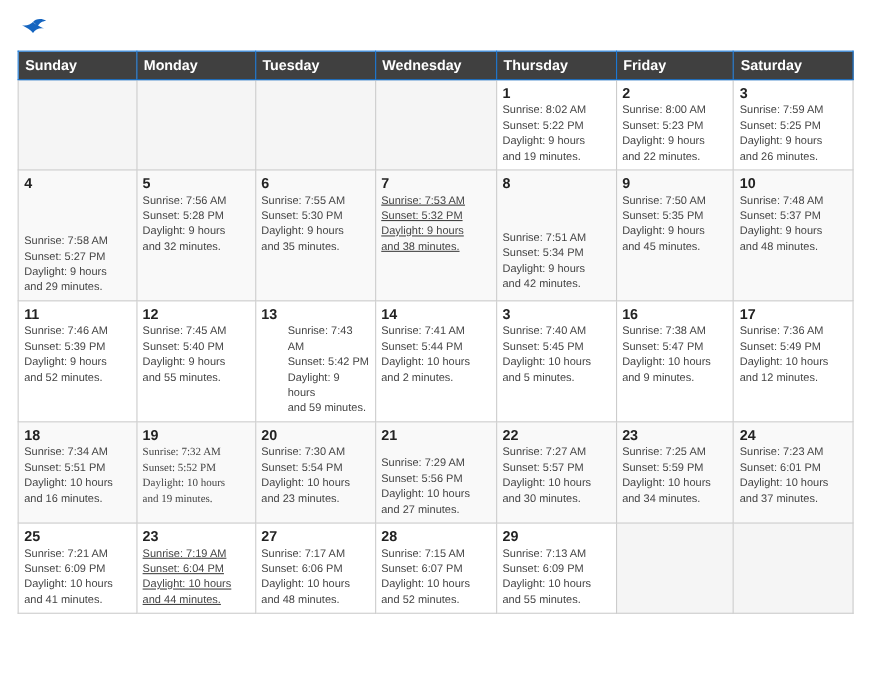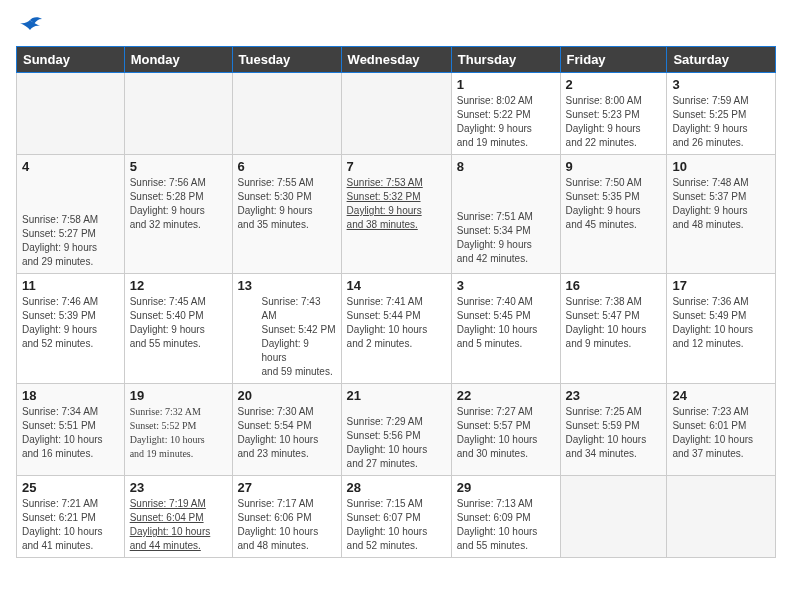--- a/index.html
+++ b/index.html
@@ -280,21 +280,21 @@
           <div class="day-info" style="white-space: pre-line;">Sunrise: 7:23 AM
 Sunset: 6:01 PM
 Daylight: 10 hours
 and 37 minutes.</div>
         </td>
       </tr>
       <tr>
         <td>
           <span class="day-number">25</span>
           <div class="day-info" style="white-space: pre-line;">Sunrise: 7:21 AM
-Sunset: 6:21 PM
+Sunset: 6:09 PM
 Daylight: 10 hours
 and 41 minutes.</div>
         </td>
         <td>
           <span class="day-number">23</span>
           <div class="day-info" style="white-space: pre-line; text-decoration: underline;">Sunrise: 7:19 AM
 Sunset: 6:04 PM
 Daylight: 10 hours
 and 44 minutes.</div>
         </td>

